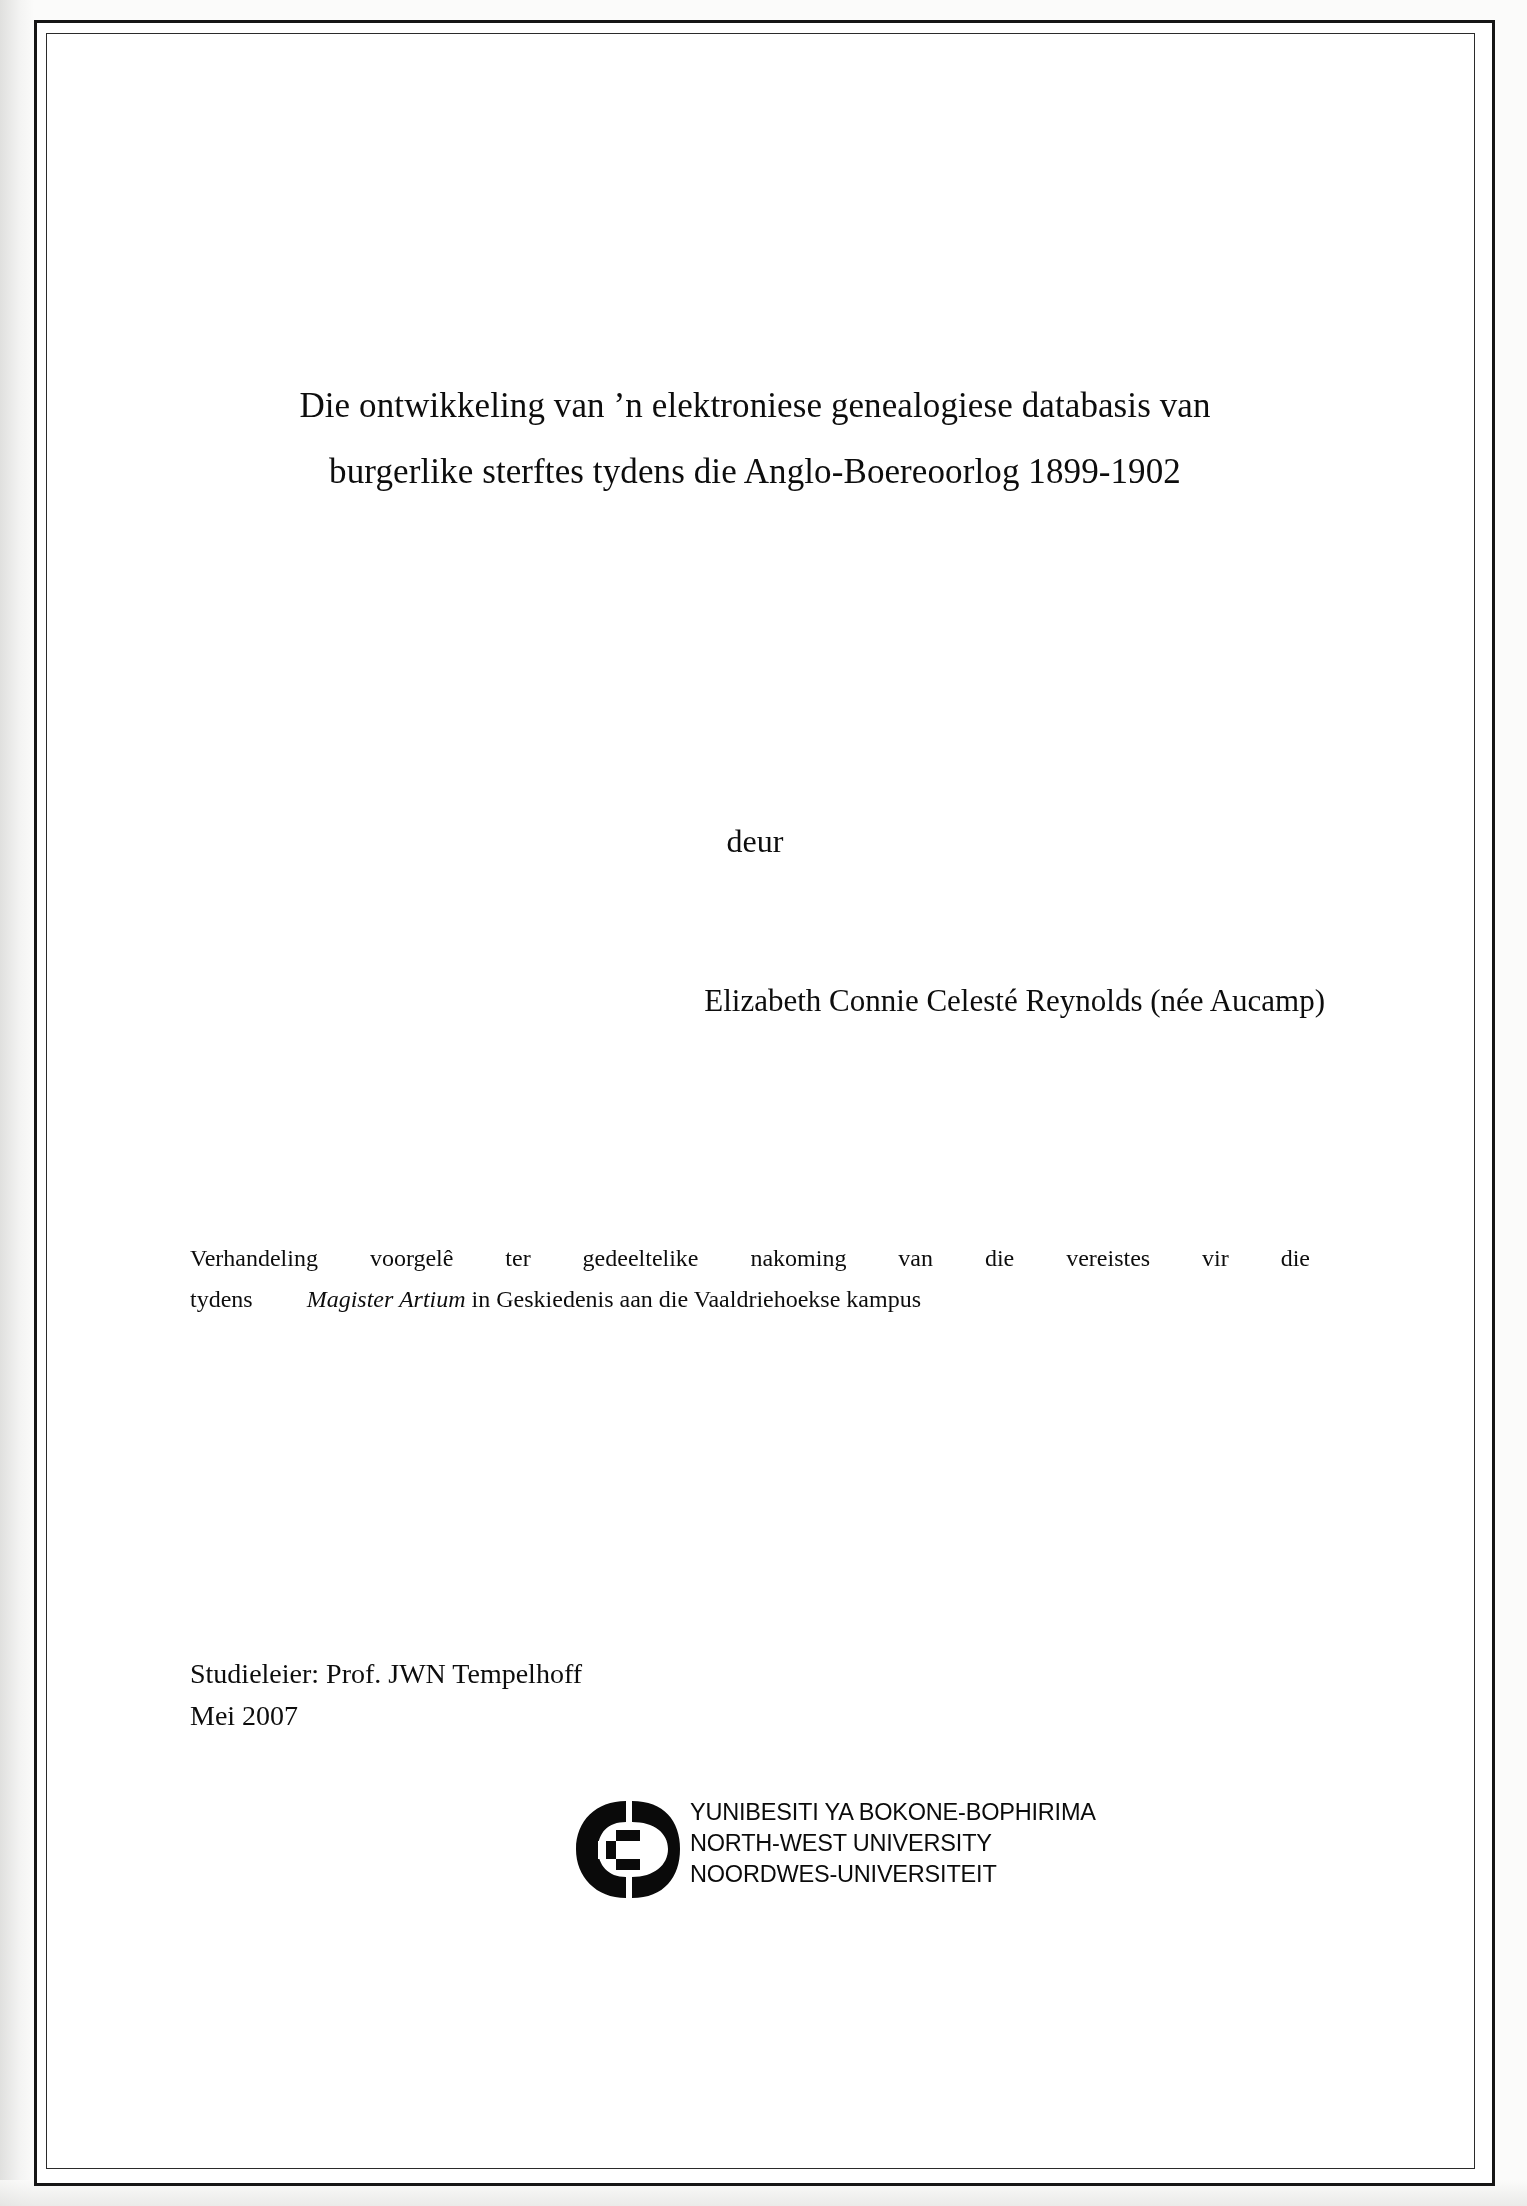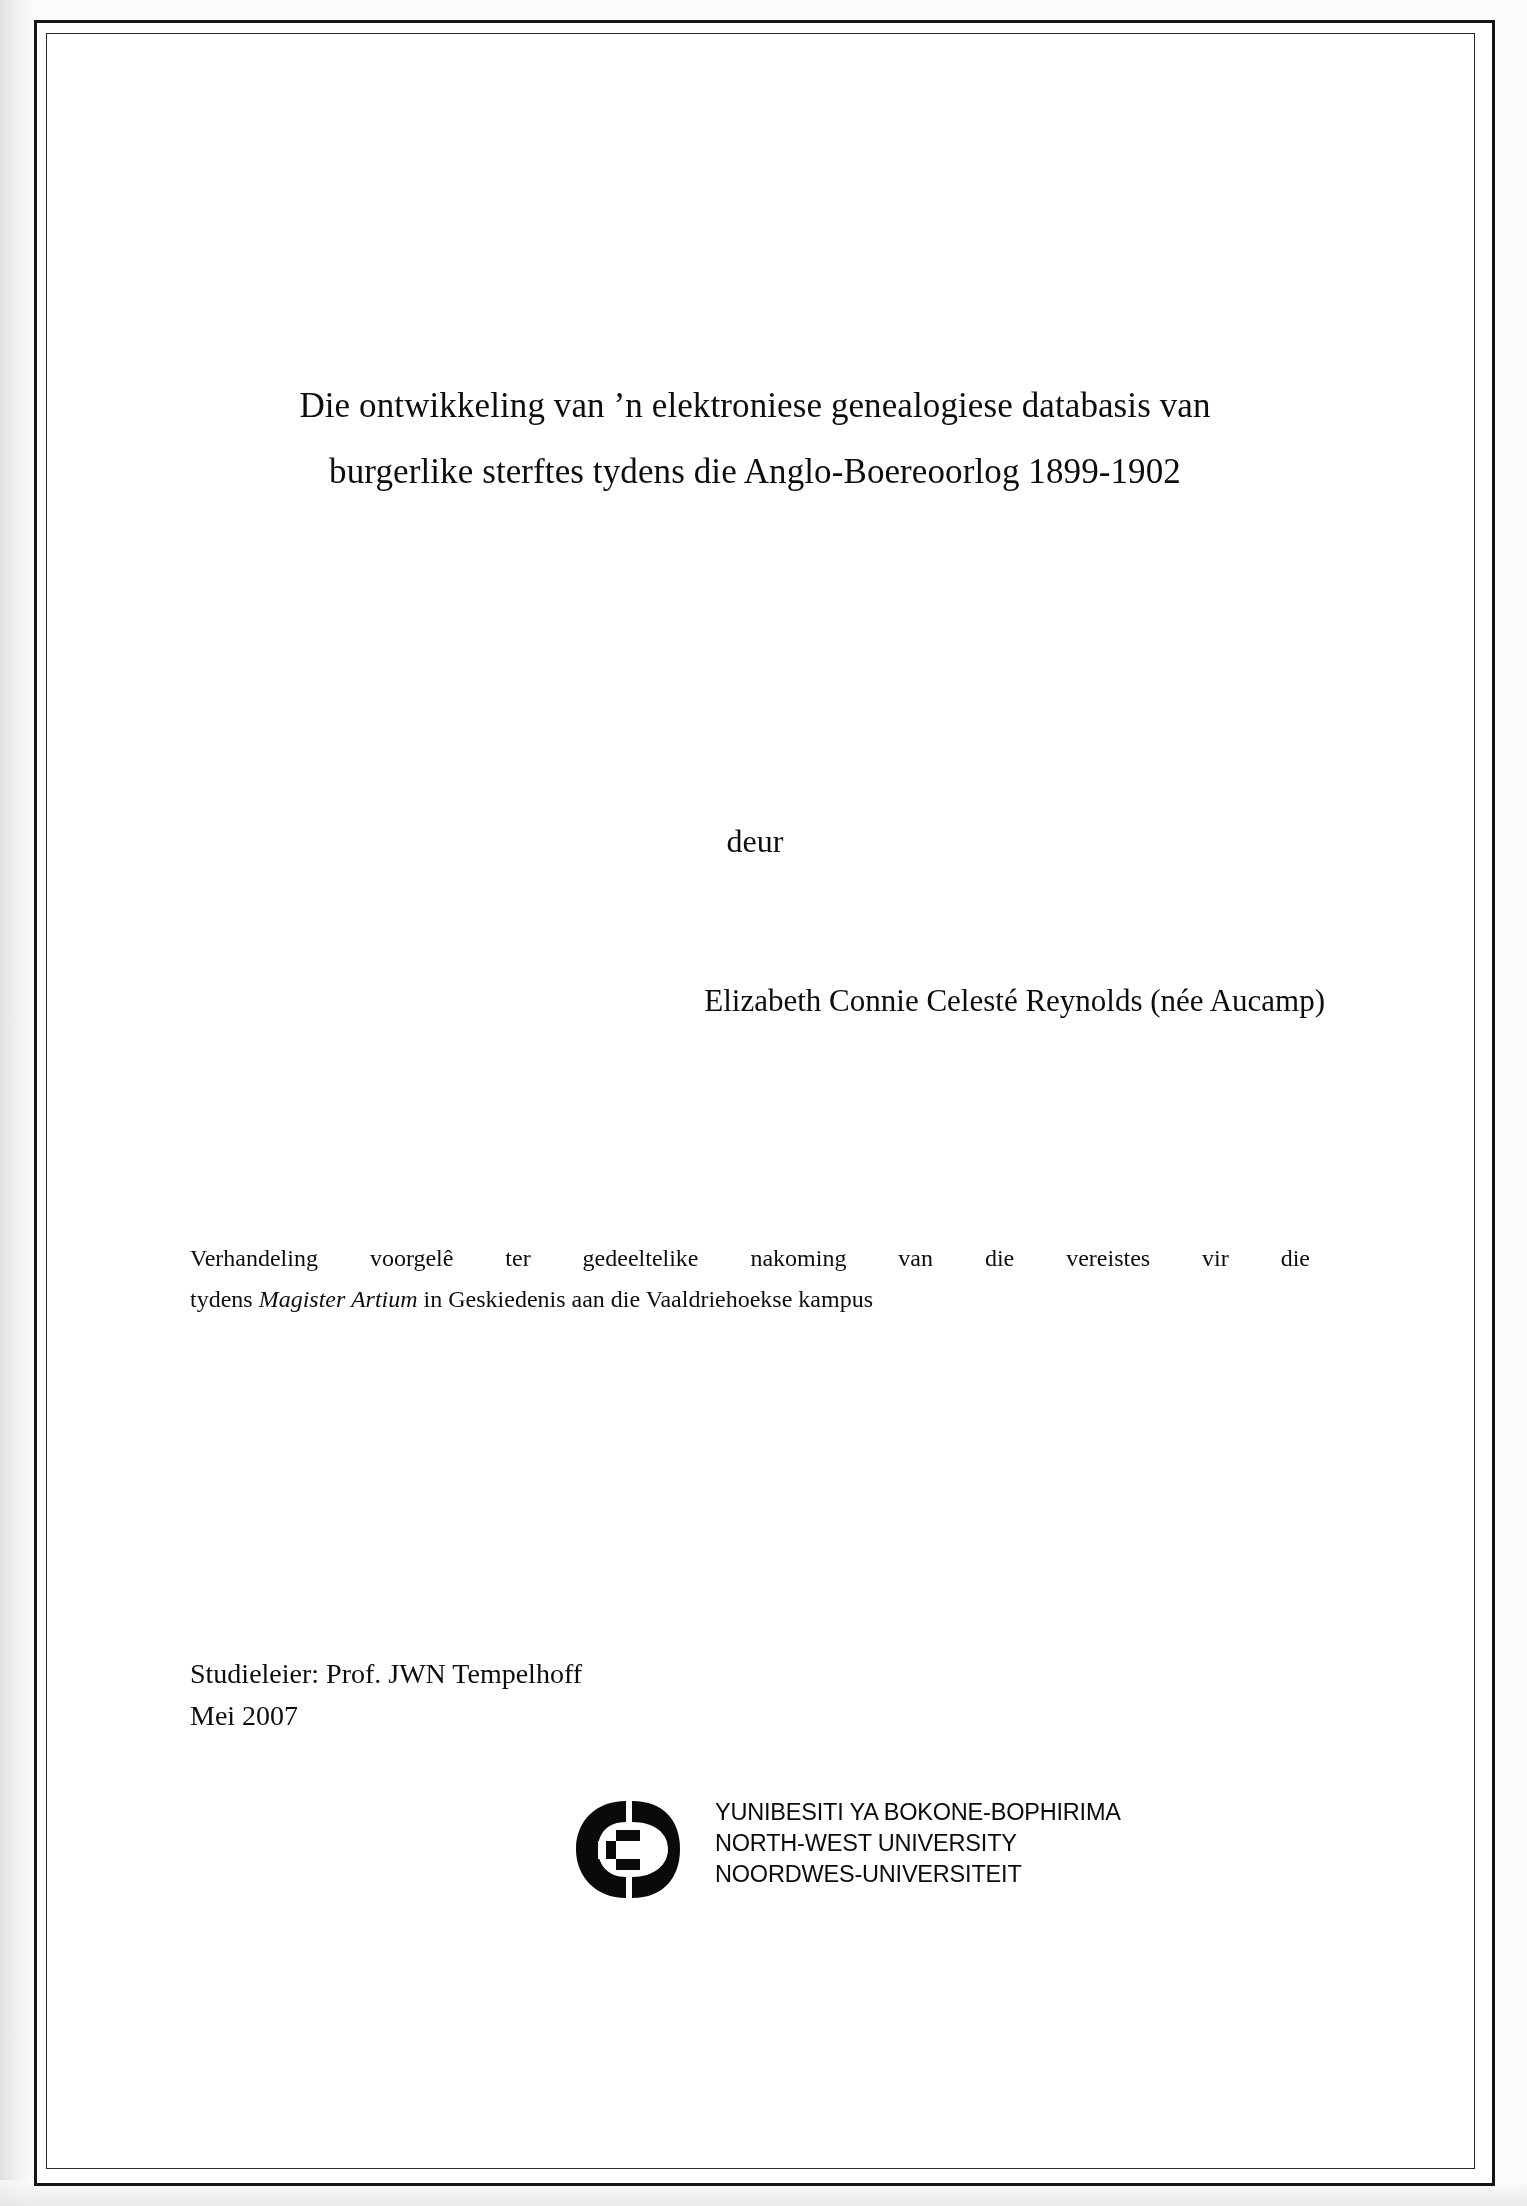--- a/index.html
+++ b/index.html
@@ -93,20 +93,21 @@
     line-height: 41px;
   }
   .statement .just {
     text-align: justify;
     text-align-last: justify;
   }
   .statement .normal {
     text-align: left;
   }
   .statement em {
+    margin-left: 48px;
   }
 
   .supervisor {
     position: absolute;
     left: 40px;
     top: 1620px;
     width: 900px;
     font-size: 28px;
     line-height: 42px;
   }
@@ -128,21 +129,20 @@
   .logo-text {
     position: absolute;
     left: 120px;
     top: 4px;
     font-family: "Liberation Sans", sans-serif;
     font-size: 23.5px;
     line-height: 31px;
     letter-spacing: -0.2px;
     color: #0b0b0b;
     white-space: nowrap;
-    margin-left: 25px;
   }
 
   
   .scan-edge {
     position: absolute;
     left: 0;
     top: 0;
     width: 34px;
     height: 2206px;
     background: linear-gradient(90deg, #d9d9d7 0%, #f2f2f1 60%, #fbfbfa 100%);

